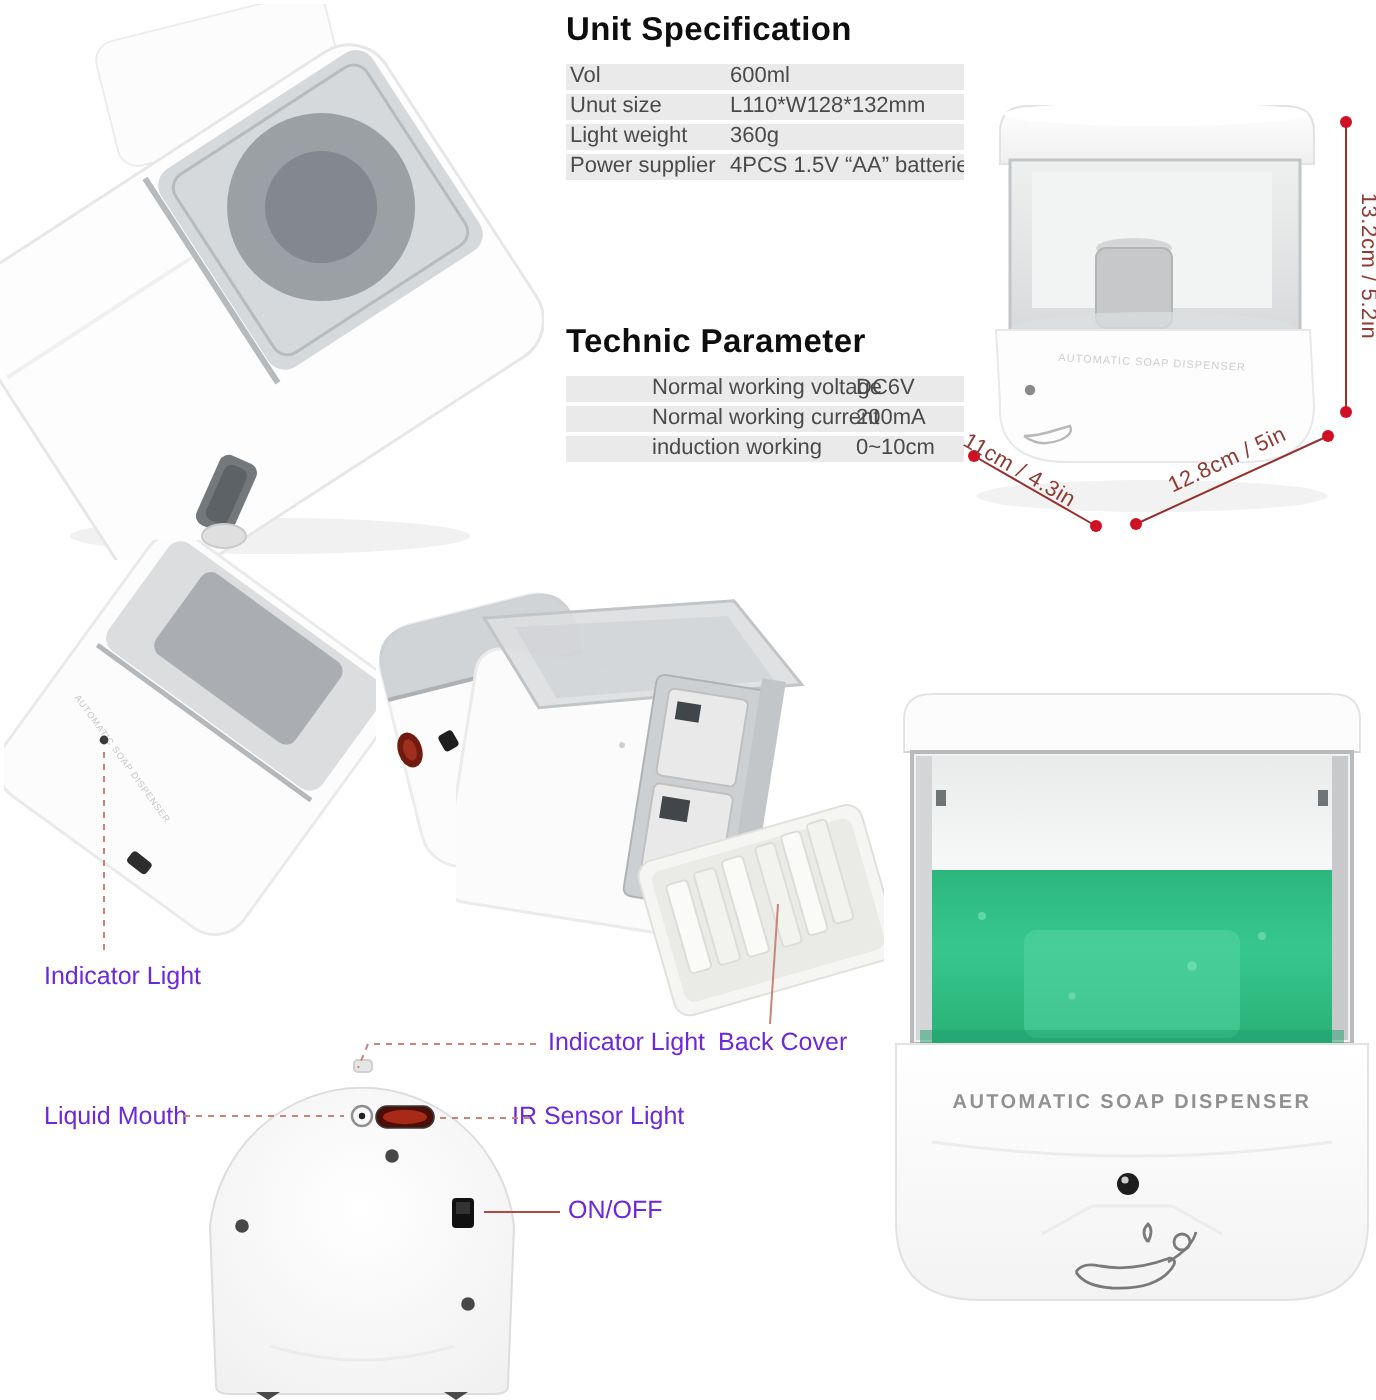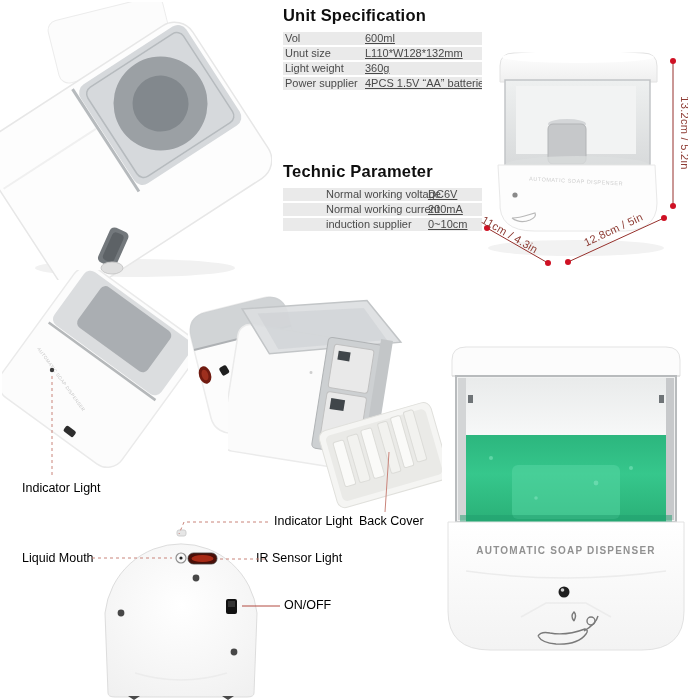--- a/index.html
+++ b/index.html
@@ -6,23 +6,23 @@
     font-family:"Liberation Sans", sans-serif;}
   #stage{position:relative;width:688px;height:700px;background:#ffffff;}
   .photo{position:absolute;}
   
   .spec-block{position:absolute;width:200px;}
   .spec-title{font-size:16.5px;font-weight:bold;color:#0e0e0e;margin:0 0 7px 0;letter-spacing:.2px;}
   .spec-row{width:197px;height:13px;line-height:13px;background:#eaeaea;margin-bottom:2px;
     font-size:11px;color:#4a4a4a;padding:0 0 0 2px;white-space:nowrap;overflow:hidden;}
   .spec-label{display:inline-block;width:80px;vertical-align:top;}
   .tech .spec-label{width:102px;padding-left:41px;}
-  .spec-value{color:#4a4a4a;text-decoration:underline;}
+  .spec-value{color:#4a4a4a;}
   
-  .callout{position:absolute;font-size:12.5px;color:#000000;white-space:nowrap;}
+  .callout{position:absolute;font-size:12.5px;color:#6d28d9;white-space:nowrap;}
   
   #annotations{position:absolute;left:0;top:0;pointer-events:none;z-index:20;}
   .dimtext{font-size:11px;fill:#8d3b33;letter-spacing:.3px;}
 </style>
 </head>
 <body>
 
 <div id="stage">
 
   <svg class="photo" style="left:0;top:2px" width="272" height="278" viewBox="0 0 272 278">
@@ -56,21 +56,21 @@
       <span class="spec-label">Power supplier</span><span class="spec-value">4PCS 1.5V “AA” batteries</span></div>
   </div>
 
   <div class="spec-block tech" style="left:283px;top:162px">
     <div class="spec-title">Technic Parameter</div>
     <div class="spec-row">
       <span class="spec-label">Normal working voltage</span><span class="spec-value">DC6V</span></div>
     <div class="spec-row">
       <span class="spec-label">Normal working current</span><span class="spec-value">200mA</span></div>
     <div class="spec-row">
-      <span class="spec-label">induction supplier</span><span class="spec-value">0~10cm</span></div>
+      <span class="spec-label">induction working</span><span class="spec-value">0~10cm</span></div>
   </div>
 
   <svg class="photo" style="left:448px;top:18px" width="240" height="262" viewBox="0 0 240 262">
     <defs>
       <linearGradient id="gTankB" x1="0" y1="0" x2="0" y2="1">
         <stop offset="0" stop-color="#eef0f0"></stop>
           <stop offset="1" stop-color="#d8dadb"></stop>
       </linearGradient>
       <linearGradient id="gCapB" x1="0" y1="0" x2="0" y2="1">
         <stop offset="0" stop-color="#ffffff"></stop>

